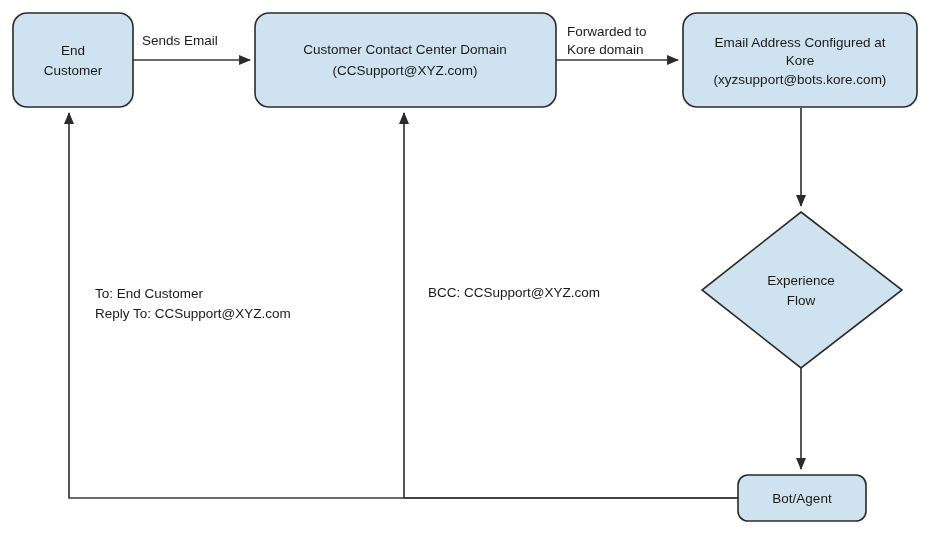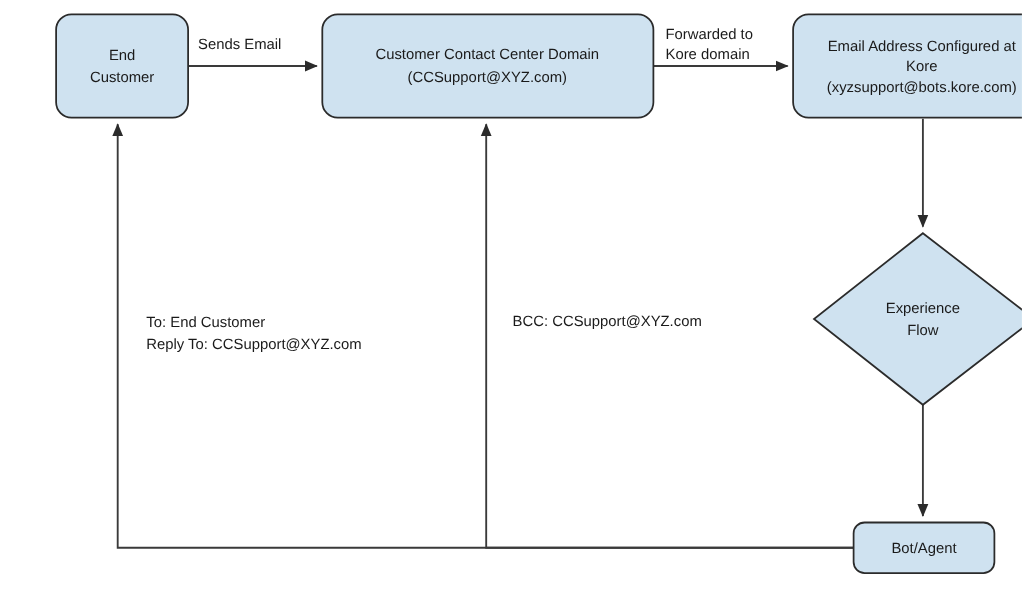--- a/index.html
+++ b/index.html
@@ -12,21 +12,20 @@
     font-family: "Liberation Sans", sans-serif;
     width: 929px;
     height: 536px;
     overflow: hidden;
   }
   #diagram-root {
     position: relative;
     width: 743px;
     height: 536px;
     background: #ffffff;
-    margin-left: 38px;
   }
   svg.diagram-canvas {
     position: absolute;
     top: 0;
     left: 0;
     width: 929px;
     height: 536px;
   }
   .node-label {
     font-family: "Liberation Sans", sans-serif;

